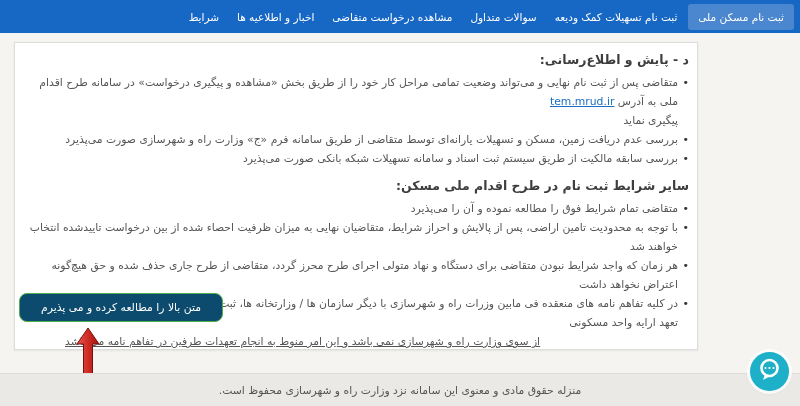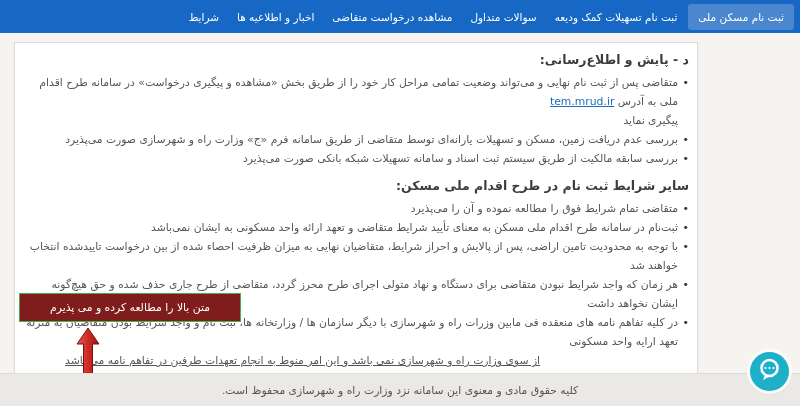--- a/index.html
+++ b/index.html
@@ -29,21 +29,21 @@
     font-size: 10.5px; color: #fff; white-space: nowrap;
     padding: 6px 9px; cursor: pointer;
   }
   .nav-item.active {
     background: #4b87ce; border-radius: 3px;
     margin: 0 2px; padding: 7px 10px;
   }
 
   
   .card {
-    position: absolute; top: 42px; left: 14px; width: 684px; height: 365px;
+    position: absolute; top: 42px; left: 14px; width: 684px; height: 308px;
     background: #ffffff;
     border: 1px solid #dcdcdc;
     box-shadow: 0 1px 2px rgba(0,0,0,0.07);
     direction: rtl;
     padding: 6px 8px 0 10px;
     color: #555;
   }
   .section-heading {
     font-size: 12.5px; font-weight: bold; color: #3d3d3d;
     margin: 3px 0 6px;
@@ -63,24 +63,24 @@
   .cont-line {
     font-size: 10.8px; line-height: 19px; color: #555;
     padding-right: 11px; text-align: right;
   }
   .cont-line.centered { text-align: left; padding-left: 40px; text-decoration: underline; }
   .inline-link { color: #1d6ec2; text-decoration: underline; direction: ltr; unicode-bidi: embed; }
 
   
   .accept-btn {
     position: absolute; left: 19px; top: 293px; height: 29px;
-    background: #7f1d1d; border: 1px solid #4cae4c; border-radius: 0;
+    background: #0c4a6e; border: 1px solid #4cae4c; border-radius: 8px;
     color: #fff; font-size: 10.8px;
     font-family: "DejaVu Sans", "Liberation Sans", sans-serif;
-    padding: 0 30px; cursor: pointer; direction: rtl;
+    padding: 0 21px; cursor: pointer; direction: rtl;
   }
 
   
   .annotation-arrow { position: absolute; left: 76px; top: 327px; }
 
   
   .footer {
     position: absolute; top: 373px; left: 0; width: 800px; height: 33px;
     background: #ebe9e6; border-top: 1px solid #e0ddd9;
     display: flex; align-items: center; justify-content: center;
@@ -121,23 +121,22 @@
     <a href="#" class="inline-link">tem.mrud.ir</a>
   </div>
   <div class="cont-line">پیگیری نماید</div>
 
   <div class="bullet-item">بررسی عدم دریافت زمین، مسکن و تسهیلات یارانه‌ای توسط متقاضی از طریق سامانه فرم «ج» وزارت راه و شهرسازی صورت می‌پذیرد</div>
   <div class="bullet-item">بررسی سابقه مالکیت از طریق سیستم ثبت اسناد و سامانه تسهیلات شبکه بانکی صورت می‌پذیرد</div>
 
   <div class="section-heading second">سایر شرایط ثبت نام در طرح اقدام ملی مسکن:</div>
 
   <div class="bullet-item">متقاضی تمام شرایط فوق را مطالعه نموده و آن را می‌پذیرد</div>
-  <div class="bullet-item">ثبت‌نام در سامانه طرح اقدام ملی مسکن به معنای تأیید شرایط متقاضی و تعهد ارائه واحد مسکونی به ایشان نمی‌باشد</div>
   <div class="bullet-item">با توجه به محدودیت تامین اراضی، پس از پالایش و احراز شرایط، متقاضیان نهایی به میزان ظرفیت احصاء شده از بین درخواست تاییدشده انتخاب خواهند شد</div>
-  <div class="bullet-item">هر زمان که واجد شرایط نبودن متقاضی برای دستگاه و نهاد متولی اجرای طرح محرز گردد، متقاضی از طرح جاری حذف شده و حق هیچ‌گونه ایشان نخواهد داشت</div>
+  <div class="bullet-item">هر زمان که واجد شرایط نبودن متقاضی برای دستگاه و نهاد متولی اجرای طرح محرز گردد، متقاضی از طرح جاری حذف شده و حق هیچ‌گونه اعتراض نخواهد داشت</div>
   <div class="bullet-item">در کلیه تفاهم نامه های منعقده فی مابین وزرات راه و شهرسازی با دیگر سازمان ها / وزارتخانه ها، ثبت نام و واجد شرایط بودن متقاضیان به منزله تعهد ارایه واحد مسکونی</div>
   <div class="cont-line centered">از سوی وزارت راه و شهرسازی نمی باشد و این امر منوط به انجام تعهدات طرفین در تفاهم نامه می باشد</div>
 
 </div>
 
 <button class="accept-btn">متن بالا را مطالعه کرده و می پذیرم</button>
 
 <div class="annotation-arrow">
   <svg width="24" height="52" viewBox="0 0 24 52">
     <defs>
@@ -145,21 +144,21 @@
         <stop offset="0" stop-color="#e25a52"></stop>
         <stop offset="0.5" stop-color="#cf2b24"></stop>
         <stop offset="1" stop-color="#9e1410"></stop>
       </linearGradient>
     </defs>
     <path d="M12 1 L23 17 L16.5 17 L16.5 51 L7.5 51 L7.5 17 L1 17 Z" fill="url(#arrowGrad)" stroke="#7a100c" stroke-width="1"></path>
   </svg>
 </div>
 
 <div class="footer">
-  <div class="footer-text">کلیه حقوق مادی و معنوی این سامانه نزد وزارت راه و شهرسازی محفوظ است.</div>
+  <div class="footer-text">منزله حقوق مادی و معنوی این سامانه نزد وزارت راه و شهرسازی محفوظ است.</div>
 </div>
 
 <div class="chat-widget">
   <span>
     <svg width="29" height="29" viewBox="0 0 29 29">
       <circle cx="14.5" cy="13" r="8" fill="none" stroke="#ffffff" stroke-width="2.6"></circle>
       <circle cx="10.5" cy="13" r="1.1" fill="#ffffff"></circle>
       <circle cx="14.5" cy="13" r="1.1" fill="#ffffff"></circle>
       <circle cx="18.5" cy="13" r="1.1" fill="#ffffff"></circle>
       <path d="M10 19.5 L8 25 L14.5 21.5 Z" fill="#ffffff"></path>

